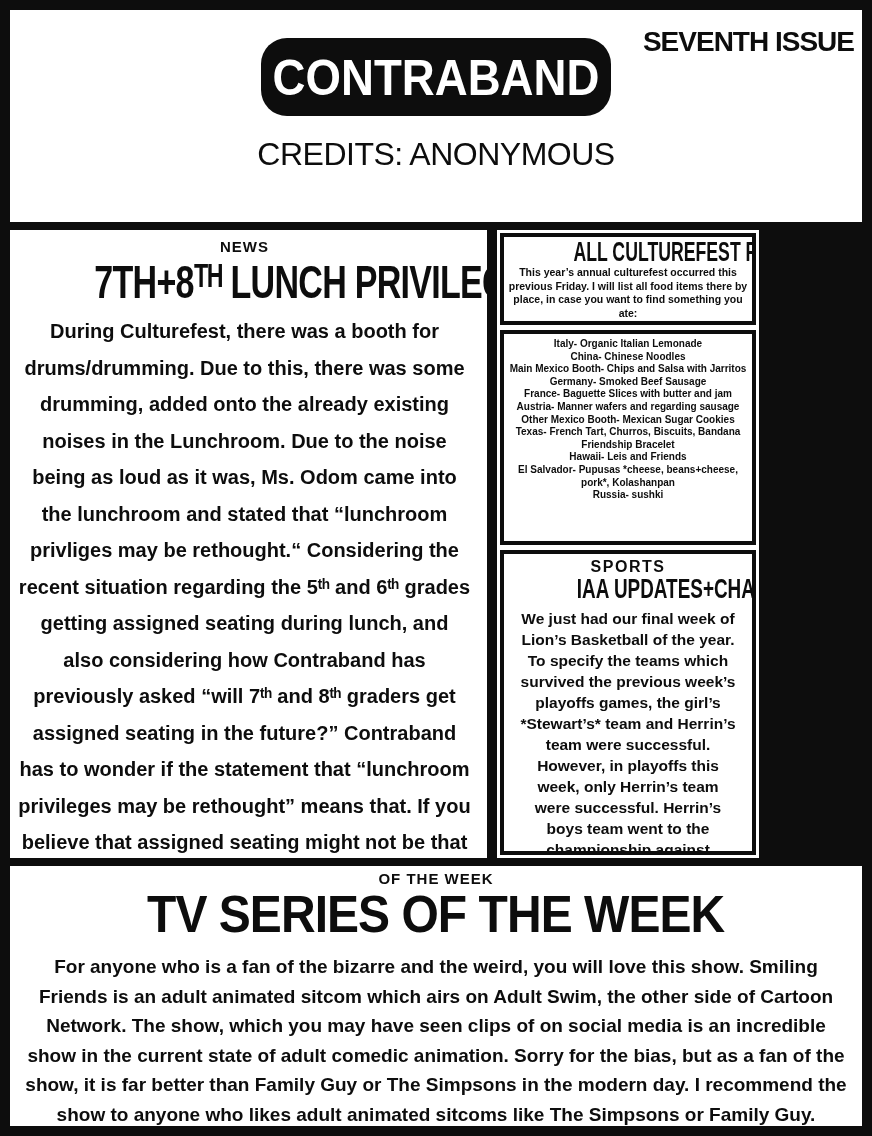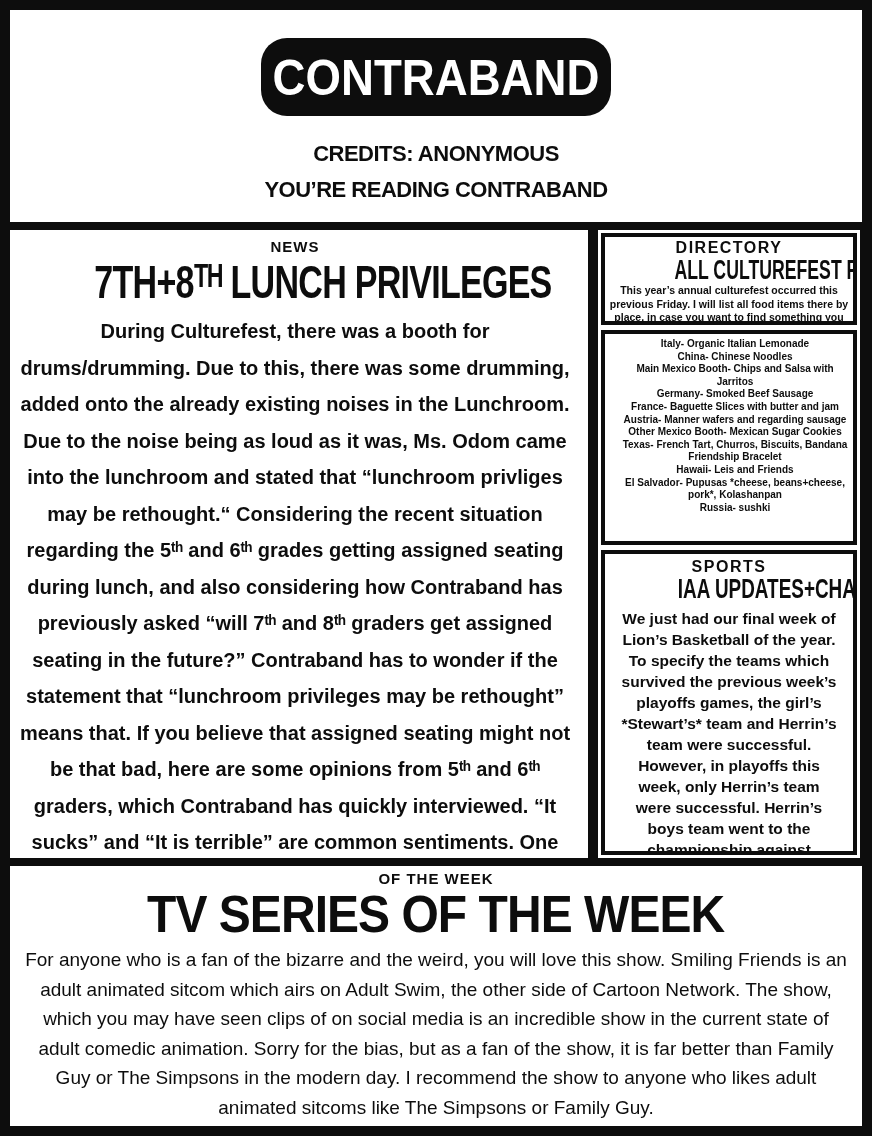--- a/index.html
+++ b/index.html
@@ -30,28 +30,28 @@
     width:350px; height:78px;
     background:#0d0d0d; border-radius:26px;
     display:flex; align-items:center; justify-content:center;
   }
   .title-box .t {
     color:#ffffff; font-size:48px; font-weight:bold;
     display:inline-block; transform:scale(0.95,1.05); white-space:nowrap;
   }
   .credits { margin-top:20px; text-align:center; }
   .credits div {
-    font-size:22px; font-weight:bold; letter-spacing:-0.5px;
+    font-size:32px; font-weight:normal; letter-spacing:-0.5px;
     line-height:36px; white-space:nowrap;
   }
 
   
   .middle { height:628px; display:flex; gap:10px; background:#0d0d0d; }
   .col-left {
-    width:578px; flex:none; padding:8px 12px 0 4px;
+    width:477px; flex:none; padding:8px 12px 0 4px;
     text-align:center; overflow:hidden;
   }
   .kicker { font-size:15px; font-weight:bold; letter-spacing:1px; text-align:center; }
   .hl { display:inline-block; white-space:nowrap; font-weight:bold; }
   .news-hl { font-size:46px; transform:scale(0.74,1.02); letter-spacing:-1px; }
   .news-body {
     margin-top:4px; font-size:20px; font-weight:bold;
     line-height:36.5px; text-align:center; padding:0 4px;
   }
 
@@ -59,66 +59,65 @@
     width:262px; flex:none; background:#ffffff; padding:3px;
     display:flex; flex-direction:column; gap:5px;
   }
   .rbox { border:4px solid #0d0d0d; background:#fff; text-align:center; overflow:hidden; }
   .dir-head { height:92px; flex:none; padding:2px 3px; }
   .dir-head .kicker { font-size:16px; letter-spacing:1.5px; }
   .dir-hl { font-size:26px; transform:scale(0.68,1.05); margin-top:-2px; }
   .dir-intro { font-size:10.5px; font-weight:bold; line-height:13.5px; margin-top:-2px; }
 
   .food-box { height:215px; flex:none; padding:4px 2px; }
-  .food-list { list-style:none;margin-left:12px; }
+  .food-list { list-style:none; }
   .food-list li { font-size:10px; font-weight:bold; line-height:12.6px; }
 
   .sports-box { flex:1; padding:4px 12px; }
   .sports-box .kicker { font-size:16px; letter-spacing:1.5px; }
   .sports-hl { font-size:27px; transform:scale(0.70,1.05); margin-top:-2px; }
   .sports-body {
     font-size:15.5px; font-weight:bold; line-height:21px;
     margin-top:3px; padding:0 2px;
   }
 
   
   .bottom { flex:1; text-align:center; padding-top:4px; overflow:hidden; }
   .tv-hl { font-size:50px; transform:scale(0.96,1.05); letter-spacing:-1px; margin-top:-2px; }
   .tv-body {
-    font-size:19px; font-weight:normal; line-height:29.5px;
-    padding:0 12px; margin-top:2px; text-align:center;
+    font-size:19px; font-weight:bold; line-height:29.5px;
+    padding:0 12px; margin-top:9px; text-align:center;
   }
 </style>
 </head>
 <body>
 
 <div class="page">
 
   <div class="masthead paper">
+    <div class="issue">SEVENTH ISSUE</div>
     <div class="title-box">
       <span class="t">CONTRABAND</span>
     </div>
     <div class="credits">
       <div>CREDITS: ANONYMOUS</div>
-      <div>YOU’RE READING CONTRABAND</div>
     </div>
   </div>
 
   <div class="middle">
 
     <div class="col-left paper">
       <div class="kicker">NEWS</div>
       <span class="hl news-hl">7TH+8ᵀᴴ LUNCH PRIVILEGES</span>
       <div class="news-body">During Culturefest, there was a booth for drums/drumming. Due to this, there was some drumming, added onto the already existing noises in the Lunchroom. Due to the noise being as loud as it was, Ms. Odom came into the lunchroom and stated that “lunchroom privliges may be rethought.“ Considering the recent situation regarding the 5ᵗʰ and 6ᵗʰ grades getting assigned seating during lunch, and also considering how Contraband has previously asked “will 7ᵗʰ and 8ᵗʰ graders get assigned seating in the future?” Contraband has to wonder if the statement that “lunchroom privileges may be rethought” means that. If you believe that assigned seating might not be that bad, here are some opinions from 5ᵗʰ and 6ᵗʰ graders, which Contraband has quickly interviewed. “It sucks” and “It is terrible” are common sentiments. One person, who agreed to being quoted said “The most terrible fricking thing I’ve seen ever.” Do consider those.</div>
     </div>
 
     <div class="col-right">
 
       <div class="rbox dir-head">
-        <div class="kicker">DIRECTORY</div>
         <span class="hl dir-hl">ALL CULTUREFEST FOOD ITEMS</span>
         <div class="dir-intro">This year’s annual culturefest occurred this previous Friday. I will list all food items there by place, in case you want to find something you ate:</div>
       </div>
 
       <div class="rbox food-box">
         <ul class="food-list">
 
         <li>Italy- Organic Italian Lemonade</li>
             <li>China- Chinese Noodles</li>
             <li>Main Mexico Booth- Chips and Salsa with Jarritos</li>

